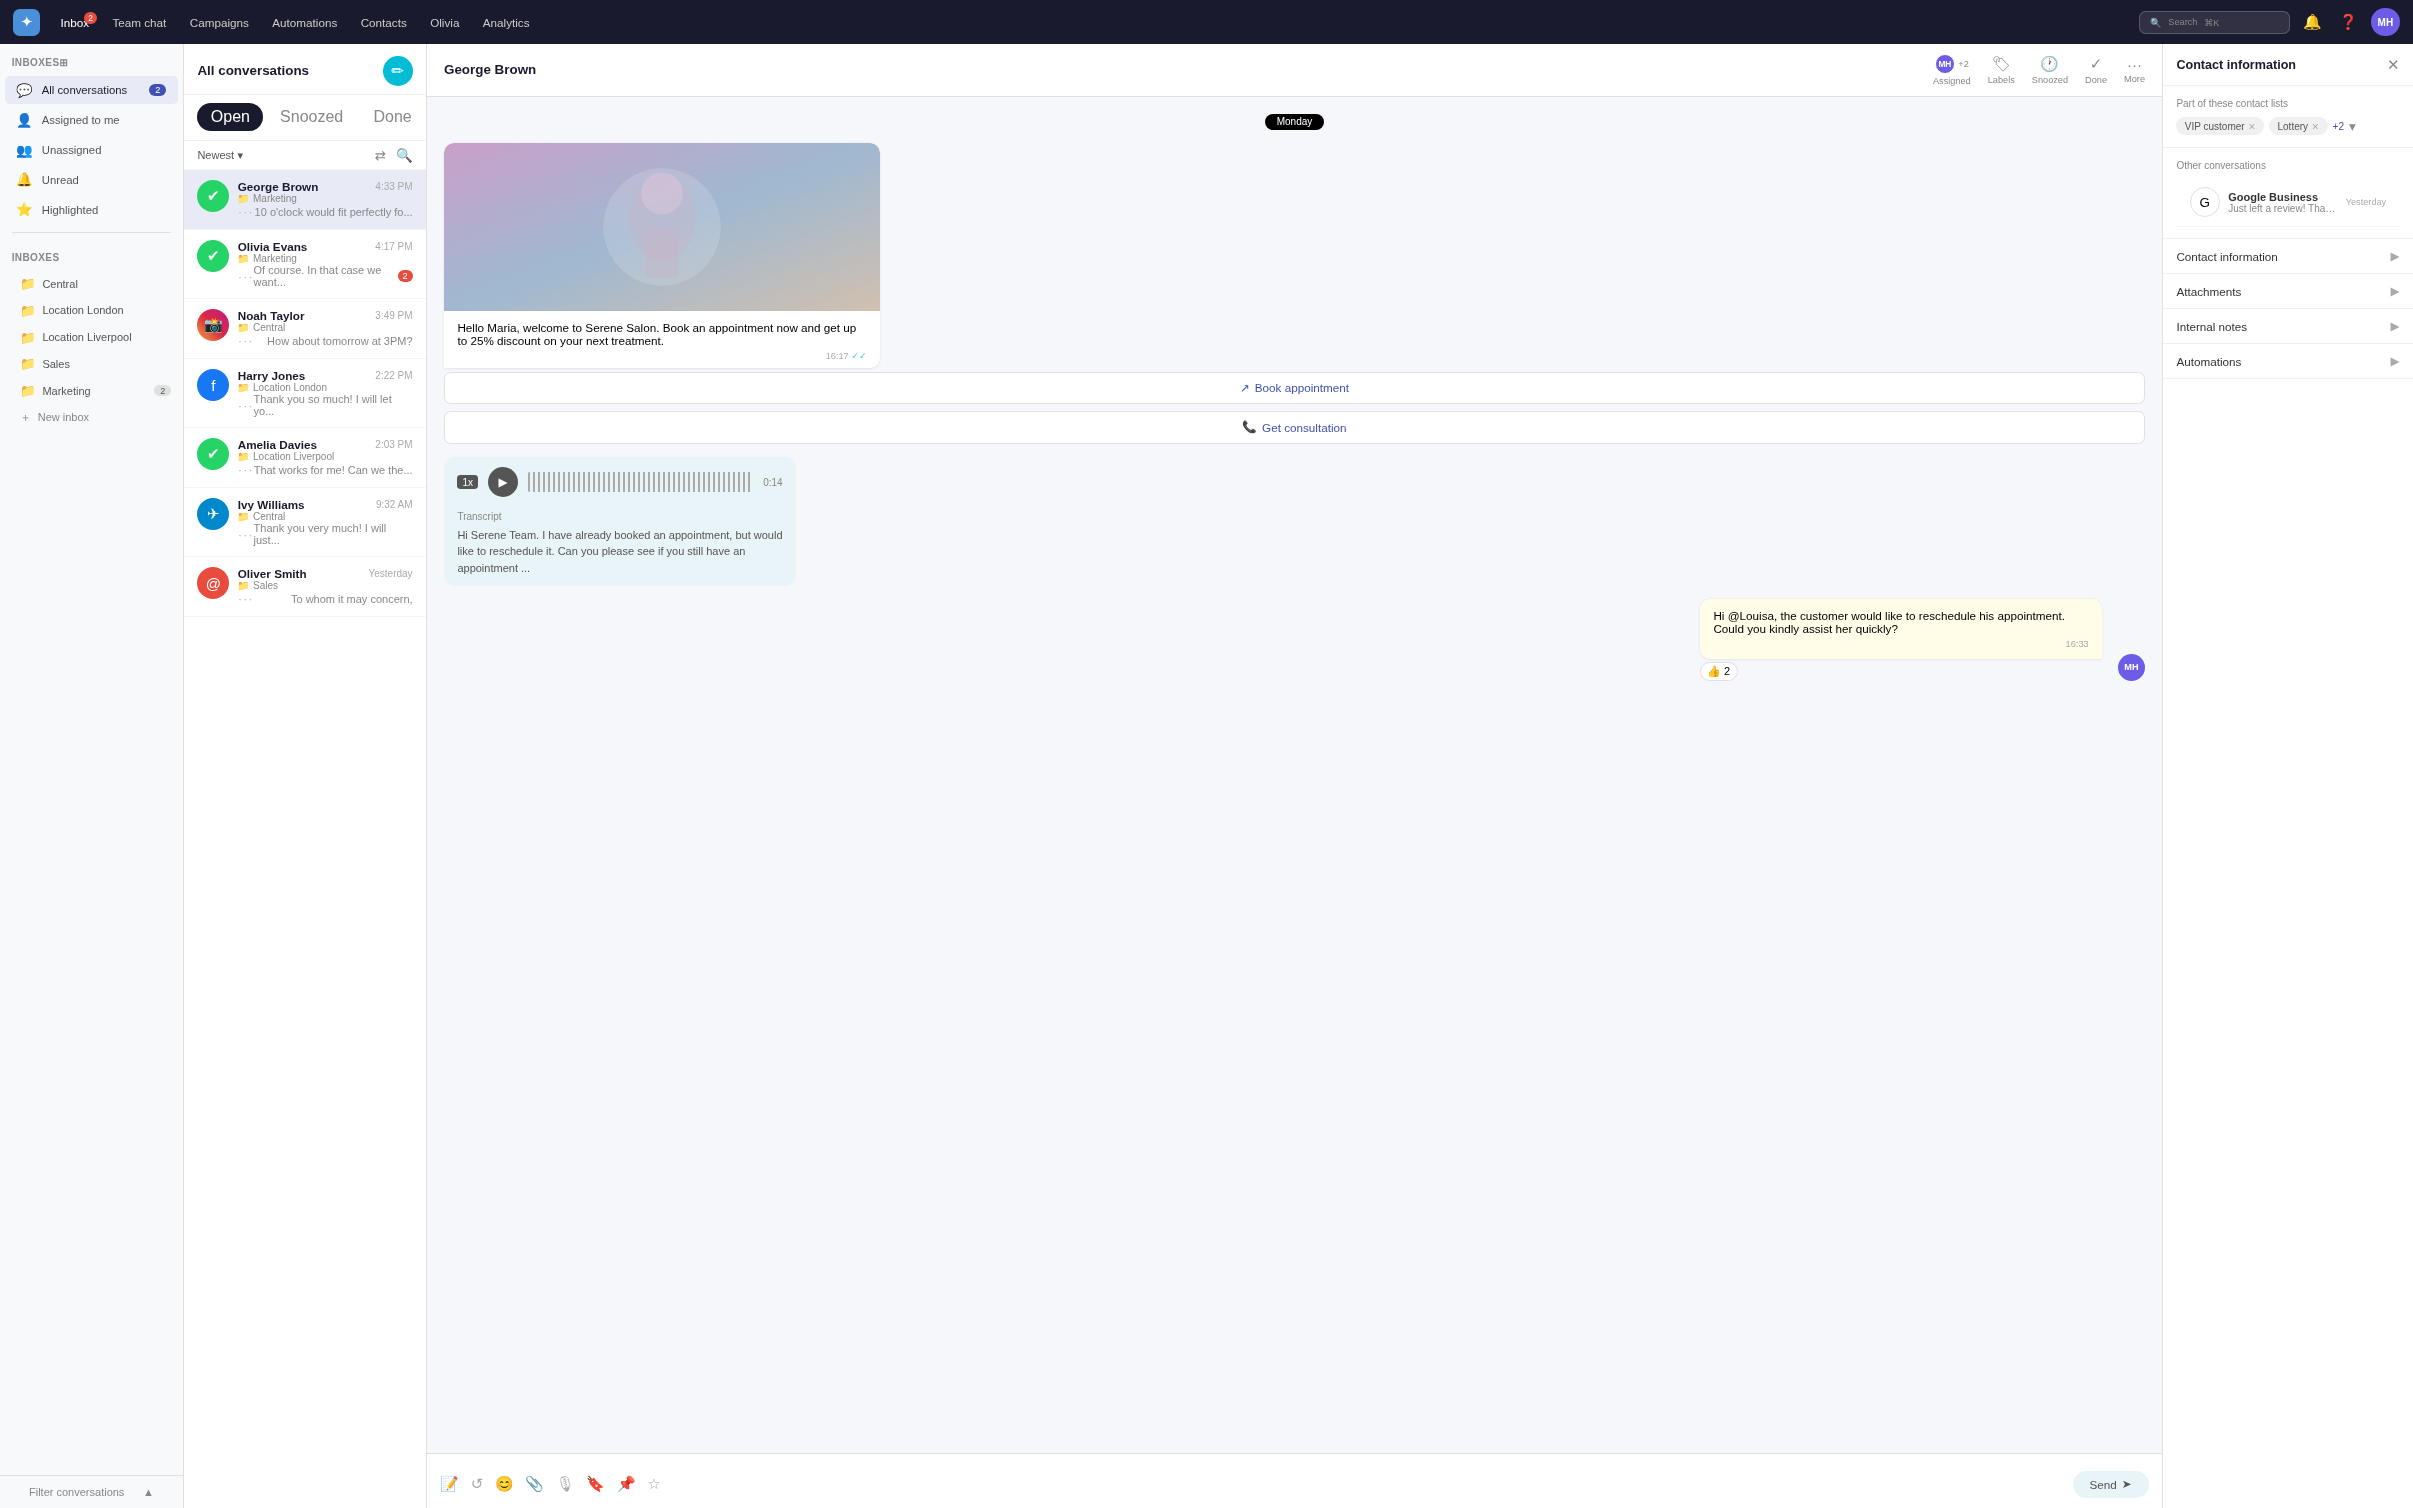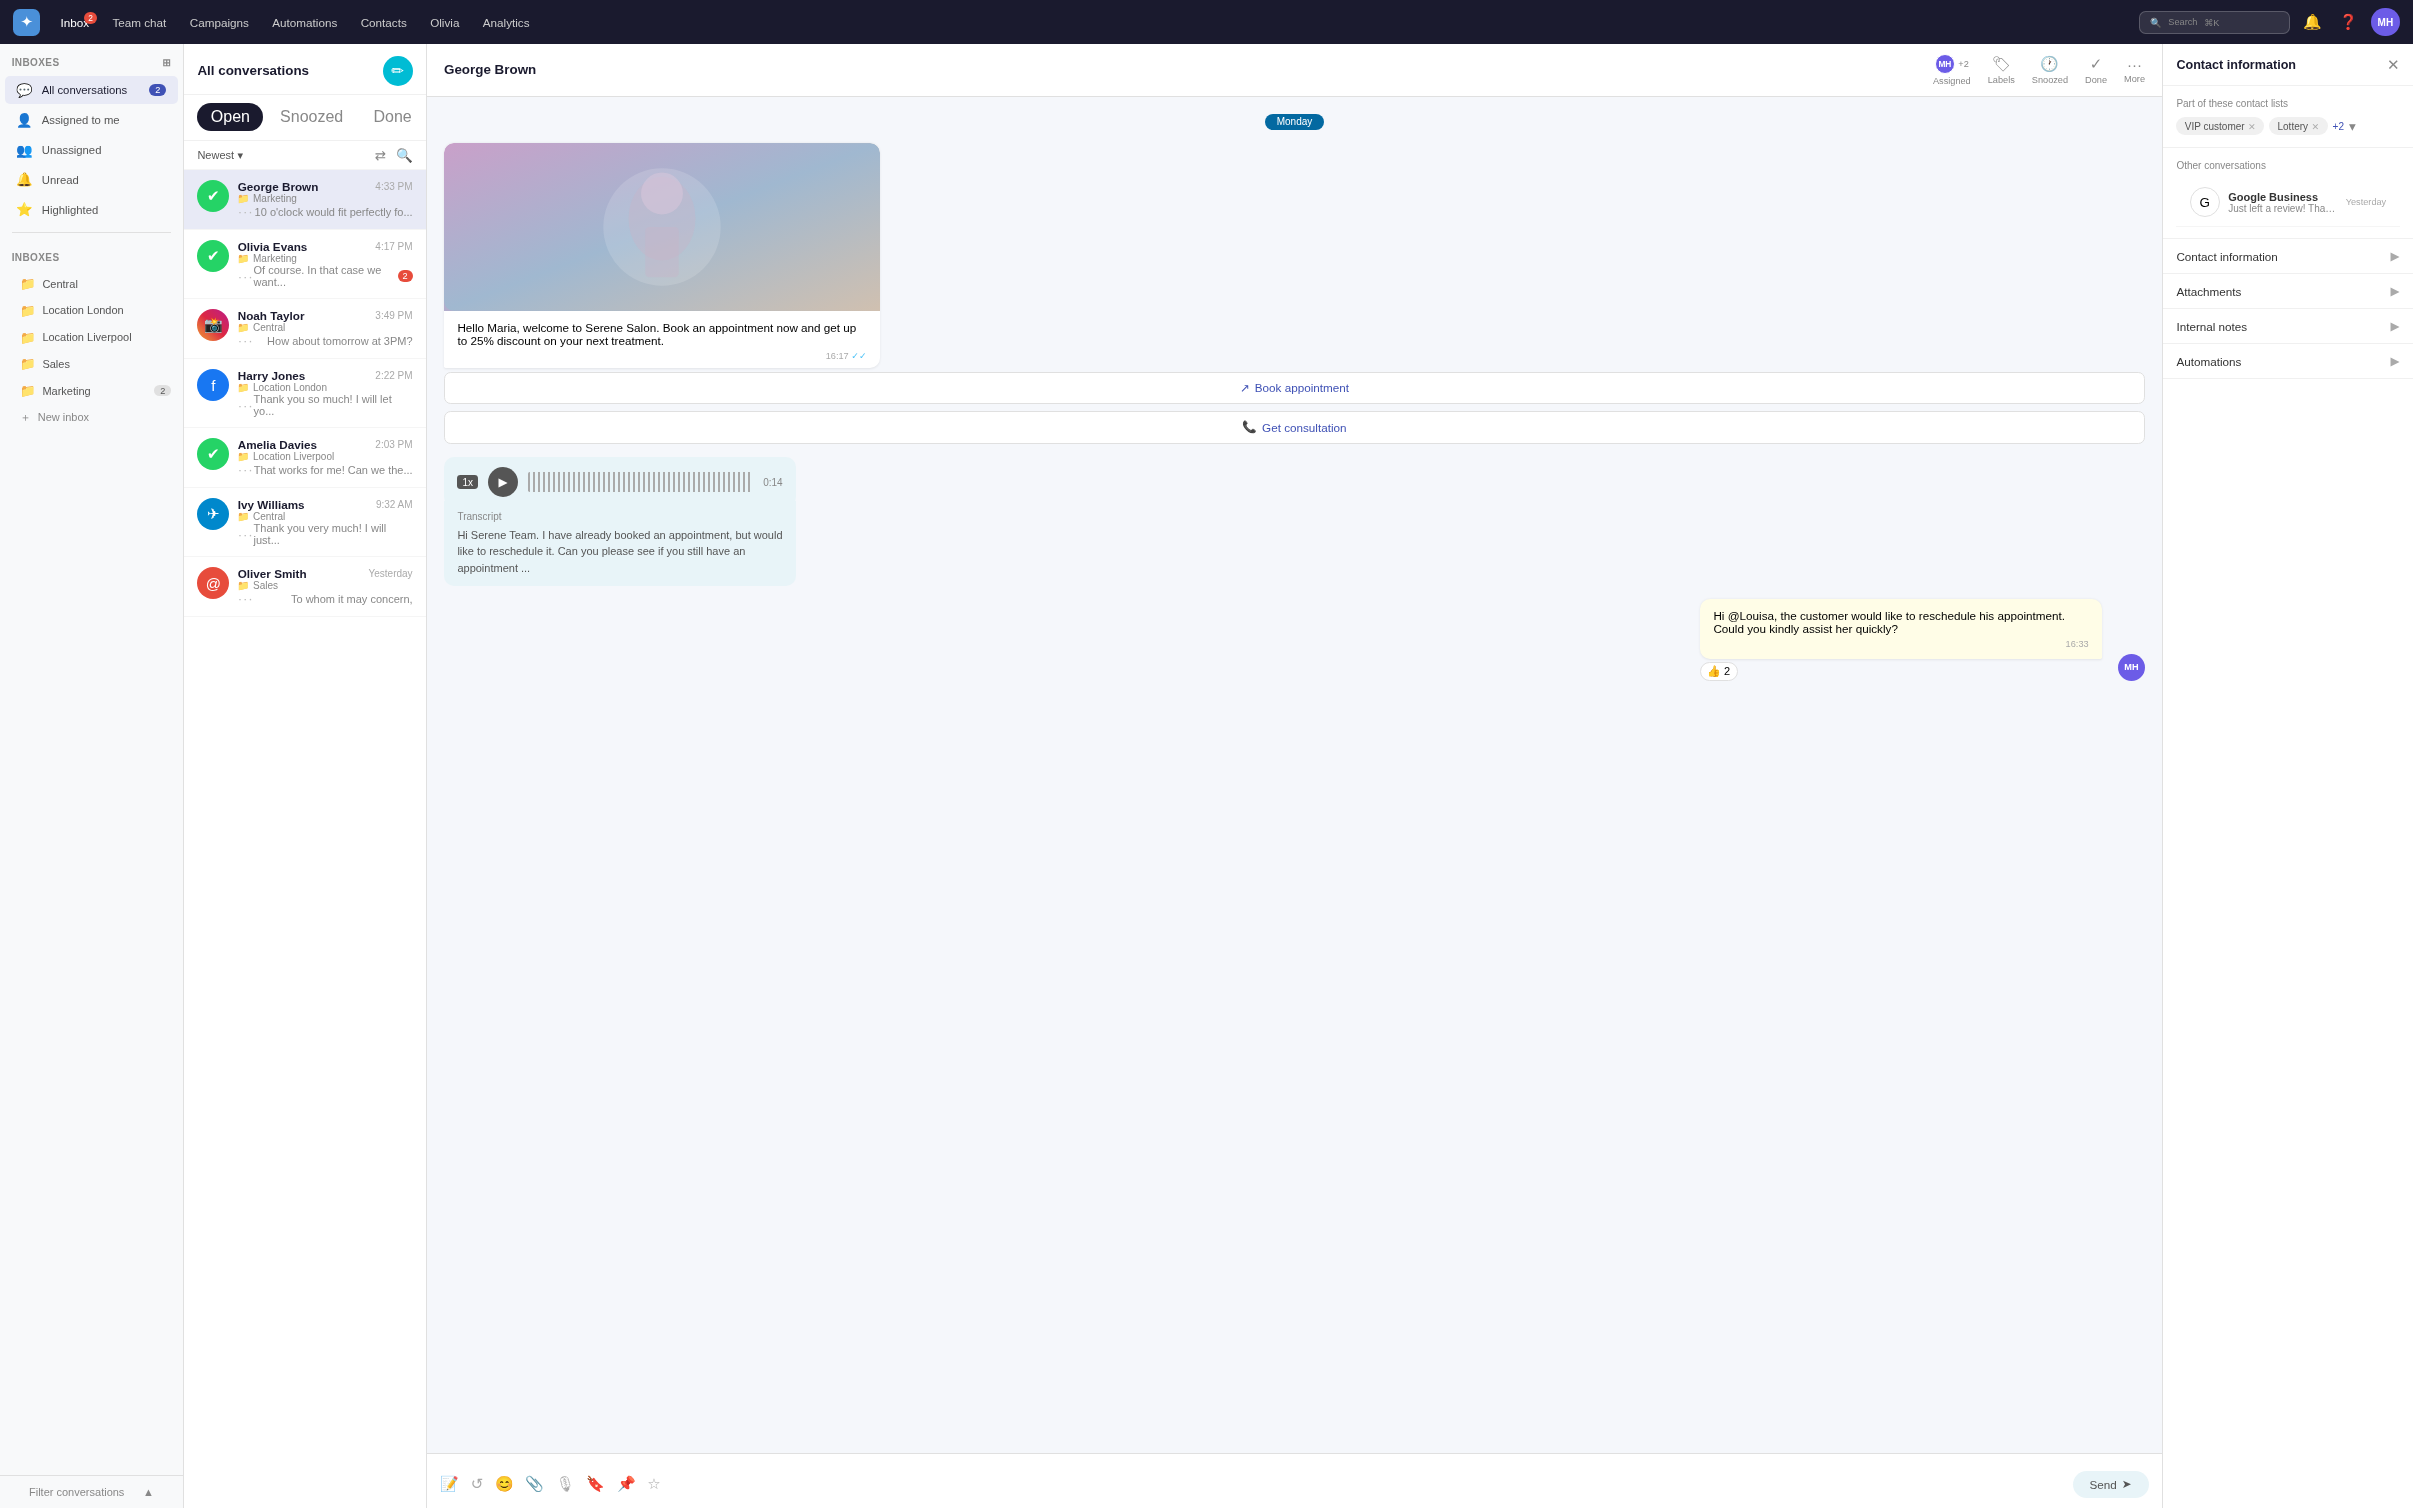--- a/index.html
+++ b/index.html
@@ -78,21 +78,21 @@
       background: #f8f9fa;
       border-right: 0.8px solid #e0e0e0;
       display: flex;
       flex-direction: column;
       overflow-y: auto;
       flex-shrink: 0;
     }
     .sidebar-section-header {
       display: flex;
       align-items: center;
-      justify-content: space-between;
+      justify-content: flex-start;
       padding: 13.4px 11.7px 6.7px;
       color: #888;
       font-size: 10px;
       font-weight: 600;
       text-transform: uppercase;
       letter-spacing: 0.4px;
     }
     .sidebar-item {
       display: flex;
       align-items: center;
@@ -264,21 +264,21 @@
     }
     .chat-header-name { font-size: 13.4px; font-weight: 600; color: #1a1a2e; }
     .chat-header-actions { display: flex; align-items: center; gap: 17px; }
     .chat-action { display: flex; flex-direction: column; align-items: center; gap: 1.7px; font-size: 9.2px; color: #888; cursor: pointer; }
     .chat-action-icon { font-size: 15px; }
     .assigned-avatars { display: flex; align-items: center; }
     .mini-avatar { width: 20px; height: 20px; border-radius: 50%; background: #6c5ce7; display: flex; align-items: center; justify-content: center; color: white; font-size: 8.4px; font-weight: 600; border: 1.7px solid white; }
     .mini-avatar-count { font-size: 9.2px; color: #888; margin-left: 3.4px; }
     .chat-messages { flex: 1; overflow-y: auto; padding: 17px; display: flex; flex-direction: column; gap: 13.4px; }
     .date-divider { text-align: center; }
-    .date-chip { background: #0369a1; color: white; border-radius: 10px; padding: 2.5px 11.7px; font-size: 10px; display: inline-block; }
+    .date-chip { background: #000000; color: white; border-radius: 10px; padding: 2.5px 11.7px; font-size: 10px; display: inline-block; }
     .msg-bubble-incoming {
       background: white;
       border-radius: 10px 10px 10px 1.7px;
       padding: 10px 13.4px;
       max-width: 436px;
       box-shadow: 0 0.8px 2.5px rgba(0,0,0,0.08);
     }
     .msg-bubble-incoming.with-image { padding: 0; overflow: hidden; }
     .msg-image-placeholder { width: 100%; height: 168px; background: linear-gradient(135deg, #c9a0c9 0%, #a0b8d0 50%, #d0c0b0 100%); border-radius: 10px 10px 0 0; }
     .msg-text-body { padding: 10px 13.4px 6.7px; }

